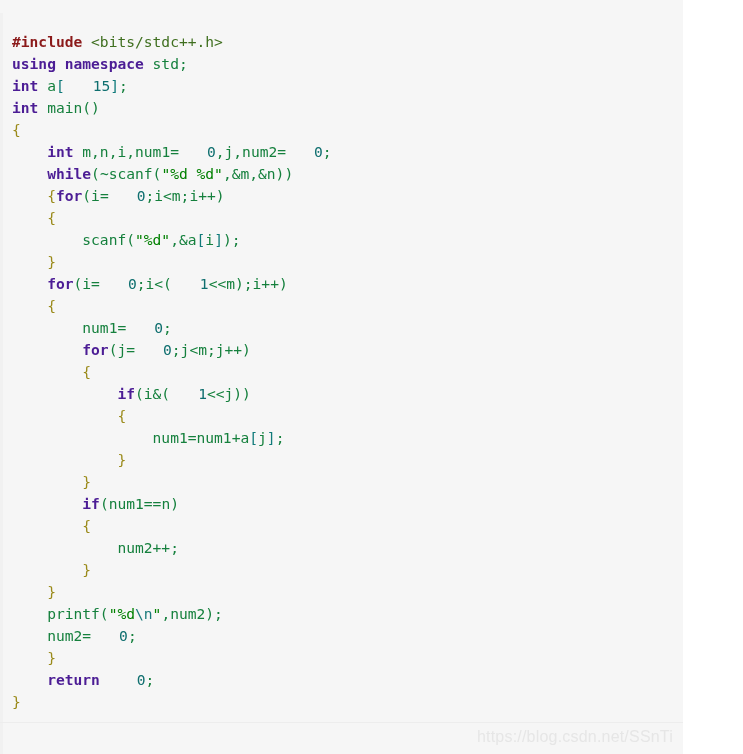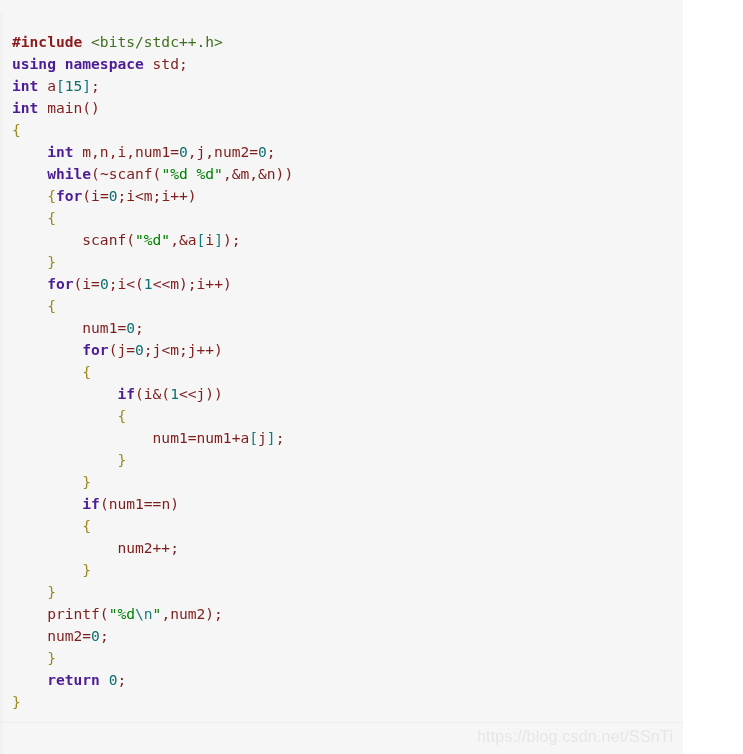--- a/index.html
+++ b/index.html
@@ -35,24 +35,24 @@
     white-space: pre;
     color: #1a1a1a;
     letter-spacing: 0px;
   }
   
   .kw      { color: #4c1d95; font-weight: 600; }   
   .pre     { color: #8b1a1a; font-weight: 600; }   
   .hdr     { color: #3f6f1f; }                      
   .str     { color: #008000; }                      
   .esc     { color: #1a7a7a; }                      
-  .num     { color: #0f6f6f; }                      
+  .num     { color: #0f6f6f; margin-left: 28px; }                      
   .brk     { color: #107a7a; }                      
   .brace   { color: #9a8a1a; }                      
-  .plain   { color: #7f1d1d; }
+  .plain   { color: #15803d; }
   #watermark {
     position: absolute;
     right: 10px;
     bottom: 8px;
     font-family: "Liberation Sans", sans-serif;
     font-size: 16px;
     color: #e6e6e6;
     letter-spacing: 0.2px;
     user-select: none;
     pointer-events: none;

